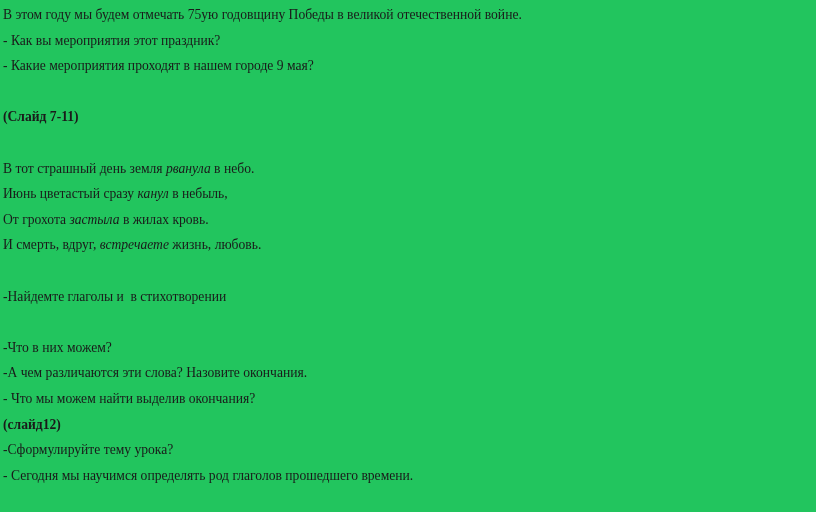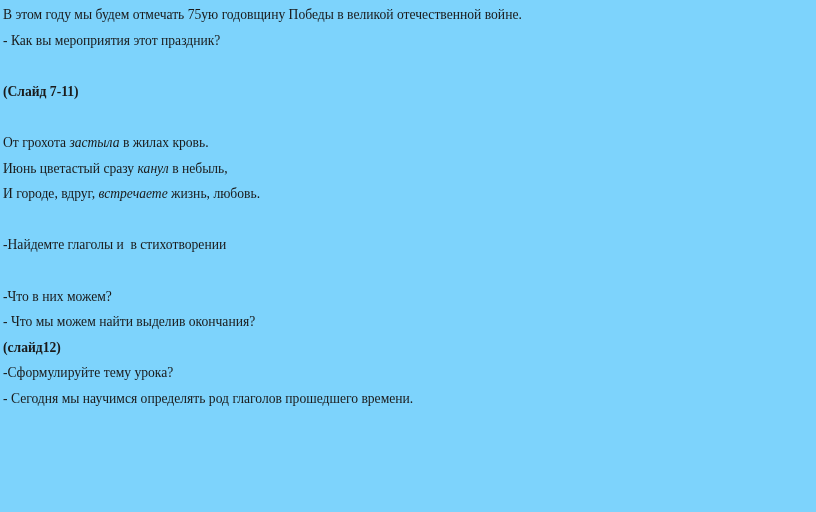--- a/index.html
+++ b/index.html
@@ -4,21 +4,21 @@
 <style>
   html, body {
     margin: 0;
     padding: 0;
     background: #ffffff;
   }
   .page {
     position: relative;
     width: 816px;
     height: 512px;
-    background: #7dd3fc;
+    background: #22c55e;
     overflow: hidden;
     font-family: "Liberation Serif", "DejaVu Serif", serif;
     color: #1a1a1a;
   }
   .doc-body {
     padding: 2px 40px 0 3px;
   }
   .doc-body p {
     margin: 0;
     font-size: 13.6px;
@@ -29,28 +29,31 @@
   .run-bold   { font-weight: bold; margin-top: 44px; }
   .run-italic { font-style: italic; }
 </style>
 </head>
 <body>
 
 <main class="page">
   <div class="doc-body" id="doc-body">
       <p><span>В этом году мы будем отмечать 75ую годовщину Победы в великой отечественной войне.</span></p>
       <p><span>- Как вы мероприятия этот праздник?</span></p>
+      <p><span>- Какие мероприятия проходят в нашем городе 9 мая?</span></p>
       <p></p>
       <p><span class="run-bold">(Слайд 7-11)</span></p>
       <p></p>
+      <p><span>В тот страшный день земля </span><span class="run-italic">рванула</span><span> в небо.</span></p>
+      <p><span>Июнь цветастый сразу </span><span class="run-italic">канул</span><span> в небыль,</span></p>
       <p><span>От грохота </span><span class="run-italic">застыла</span><span> в жилах кровь.</span></p>
-      <p><span>Июнь цветастый сразу </span><span class="run-italic">канул</span><span> в небыль,</span></p>
-      <p><span>И городе, вдруг, </span><span class="run-italic">встречаете</span><span> жизнь, любовь.</span></p>
+      <p><span>И смерть, вдруг, </span><span class="run-italic">встречаете</span><span> жизнь, любовь.</span></p>
       <p></p>
       <p><span>-Найдемте глаголы и  в стихотворении</span></p>
       <p></p>
       <p><span>-Что в них можем?</span></p>
+      <p><span>-А чем различаются эти слова? Назовите окончания.</span></p>
       <p><span>- Что мы можем найти выделив окончания?</span></p>
       <p><span class="run-bold">(слайд12)</span></p>
       <p><span>-Сформулируйте тему урока?</span></p>
       <p><span>- Сегодня мы научимся определять род глаголов прошедшего времени.</span></p>
     </div>
 </main>
 
 </body></html>

